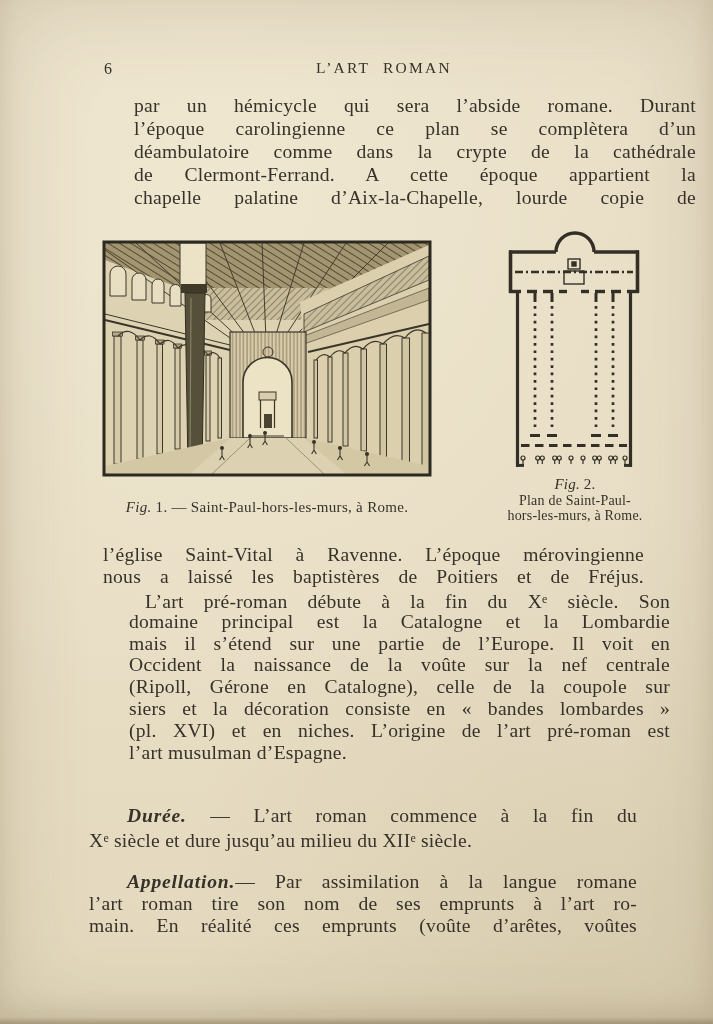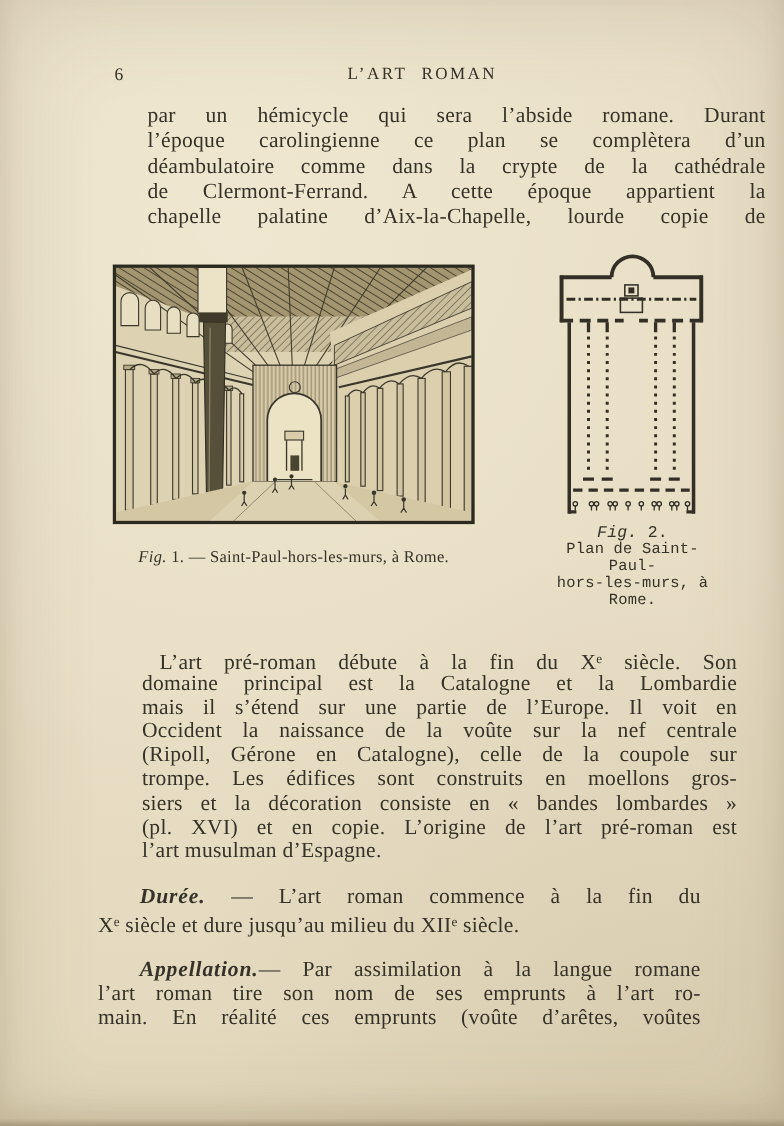--- a/index.html
+++ b/index.html
@@ -32,21 +32,21 @@
   .ind38{text-indent:38px;}
   .bold{font-weight:bold;letter-spacing:.8px;font-style:italic;}
   .sup{font-size:12px;vertical-align:5px;letter-spacing:0;}
   .it{font-style:italic;}
 
   .fig1{position:absolute;left:102px;top:240px;width:330px;}
   .fig1cap{position:absolute;left:102px;top:499px;width:330px;text-align:center;
     font-size:15px;letter-spacing:.3px;}
   .fig2{position:absolute;left:508px;top:231px;width:132px;}
   .fig2cap{position:absolute;left:494px;top:477px;width:162px;text-align:center;
-    font-size:14px;line-height:15.6px;letter-spacing:.2px;font-family:Liberation Mono, monospace;}
+    font-size:14px;line-height:15.6px;letter-spacing:.2px;}
   .fig2cap .l1{font-size:15px;}
 </style>
 </head>
 <body>
 
 <div class="page">
 
   <div class="pgnum">6</div>
   <div class="runhead">L’ART ROMAN</div>
 
@@ -289,30 +289,33 @@
         </g>
       </g>
     </svg>
   </div>
   <div class="fig2cap">
     <div class="l1"><span class="it">Fig.</span><span> 2.</span></div>
     <div>Plan de Saint-Paul-</div>
     <div>hors-les-murs, à Rome.</div>
   </div>
 
+  <div class="blk body-txt b2" style="left:103px;top:544px;width:541px;">
+    <div class="jl">l’église Saint-Vital à Ravenne. L’époque mérovingienne</div>
+    <div class="jl">nous a laissé les baptistères de Poitiers et de Fréjus.</div>
+  </div>
 
   <div class="blk body-txt b3" style="left:103px;top:589px;width:541px;margin-left:26px;">
     <div class="jl ind16"><span>L’art pré-roman débute à la fin du X</span><span class="sup">e</span><span> siècle. Son</span></div>
     <div class="jl">domaine principal est la Catalogne et la Lombardie</div>
     <div class="jl">mais il s’étend sur une partie de l’Europe. Il voit en</div>
     <div class="jl">Occident la naissance de la voûte sur la nef centrale</div>
     <div class="jl">(Ripoll, Gérone en Catalogne), celle de la coupole sur</div>
-    <div class="jl">trompe. Les édifices sont construits en moellons gros-</div>
     <div class="jl">siers et la décoration consiste en « bandes lombardes »</div>
-    <div class="jl">(pl. XVI) et en copie. L’origine de l’art pré-roman est</div>
+    <div class="jl">(pl. XVI) et en niches. L’origine de l’art pré-roman est</div>
     <div class="jl last">l’art musulman d’Espagne.</div>
   </div>
 
   <div class="blk body-txt b4" style="left:89px;top:805px;width:548px;">
     <div class="jl ind38"><span class="bold">Durée.</span><span> — L’art roman commence à la fin du</span></div>
     <div class="jl last"><span>X</span><span class="sup">e</span><span> siècle et dure jusqu’au milieu du XII</span><span class="sup">e</span><span> siècle.</span></div>
   </div>
 
   <div class="blk body-txt b5" style="left:89px;top:871px;width:548px;">
     <div class="jl ind38"><span class="bold">Appellation.</span><span>— Par assimilation à la langue romane</span></div>

